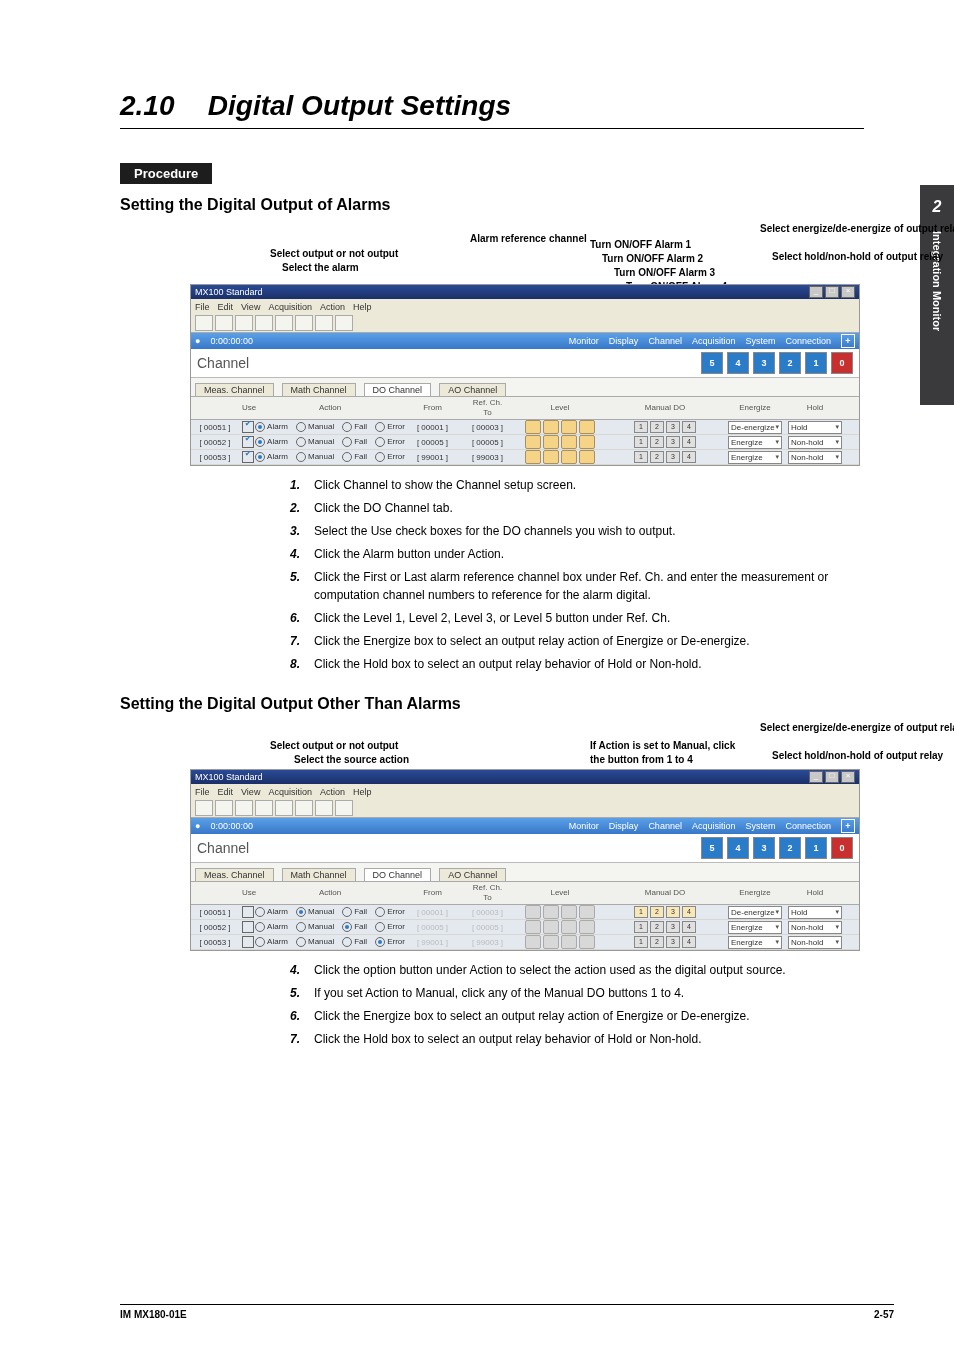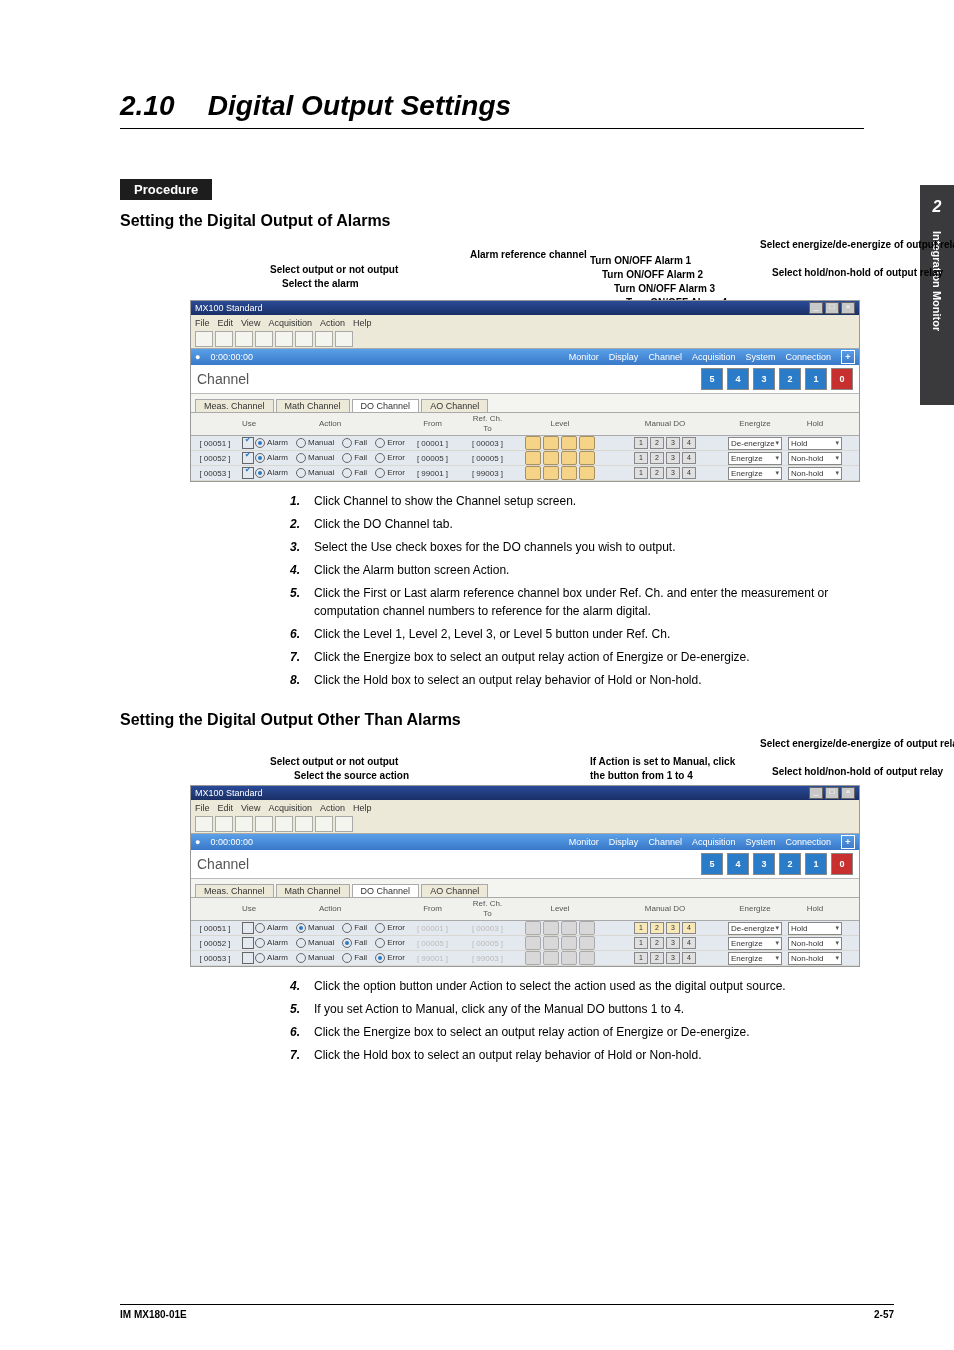--- a/index.html
+++ b/index.html
@@ -59,21 +59,21 @@
     display: inline-block;
     width: 80px;
   }
   .proc-badge {
     display: inline-block;
     background: #1d1d1d;
     color: #fff;
     font-size: 13px;
     font-weight: bold;
     padding: 3px 14px;
-    margin-top: 44px;
+    margin-top: 28px;
   }
   h2.subhead {
     font-size: 16px;
     font-weight: bold;
     margin: 12px 0 8px 0;
   }
   .labelrow {
     display: flex;
     font-size: 10px;
     font-weight: bold;
@@ -165,21 +165,21 @@
   }
   .chanbar .ctitle {font-size:14px; color:#555;}
   .microicons {display:flex; gap:4px;}
   .microicons .mi {width:20px;height:20px;border:1px solid #888;background:#2a7bc8;display:inline-flex;align-items:center;justify-content:center;color:#fff;font-size:9px;font-weight:bold;}
   .tabbar {
     background:#f4f4f0;
     height:18px;
     display:flex;
     align-items:end;
     padding:0 4px;
-    gap:2px;
+    gap:8px;
     border-bottom:1px solid #aaa;
   }
   .tab {
     padding:1px 8px;
     font-size:9px;
     border:1px solid #aaa;
     border-bottom:none;
     background:#ece9d8;
   }
   .tab.active {background:#fff;}
@@ -478,21 +478,21 @@
             </div>
           </div>
         </div>
       </div>
   </div>
 
   <ol class="steps">
     <li>Click Channel to show the Channel setup screen.</li>
     <li>Click the DO Channel tab.</li>
     <li>Select the Use check boxes for the DO channels you wish to output.</li>
-    <li>Click the Alarm button screen Action.</li>
+    <li>Click the Alarm button under Action.</li>
     <li>Click the First or Last alarm reference channel box under Ref. Ch. and enter the measurement or computation channel numbers to reference for the alarm digital.</li>
     <li>Click the Level 1, Level 2, Level 3, or Level 5 button under Ref. Ch.</li>
     <li>Click the Energize box to select an output relay action of Energize or De-energize.</li>
     <li>Click the Hold box to select an output relay behavior of Hold or Non-hold.</li>
   </ol>
 
   <h2 class="subhead" style="margin-top:22px;">Setting the Digital Output Other Than Alarms</h2>
 
   <div class="labelrow" style="height:48px;">
     <div class="labelblock" style="left:80px;top:18px;">

